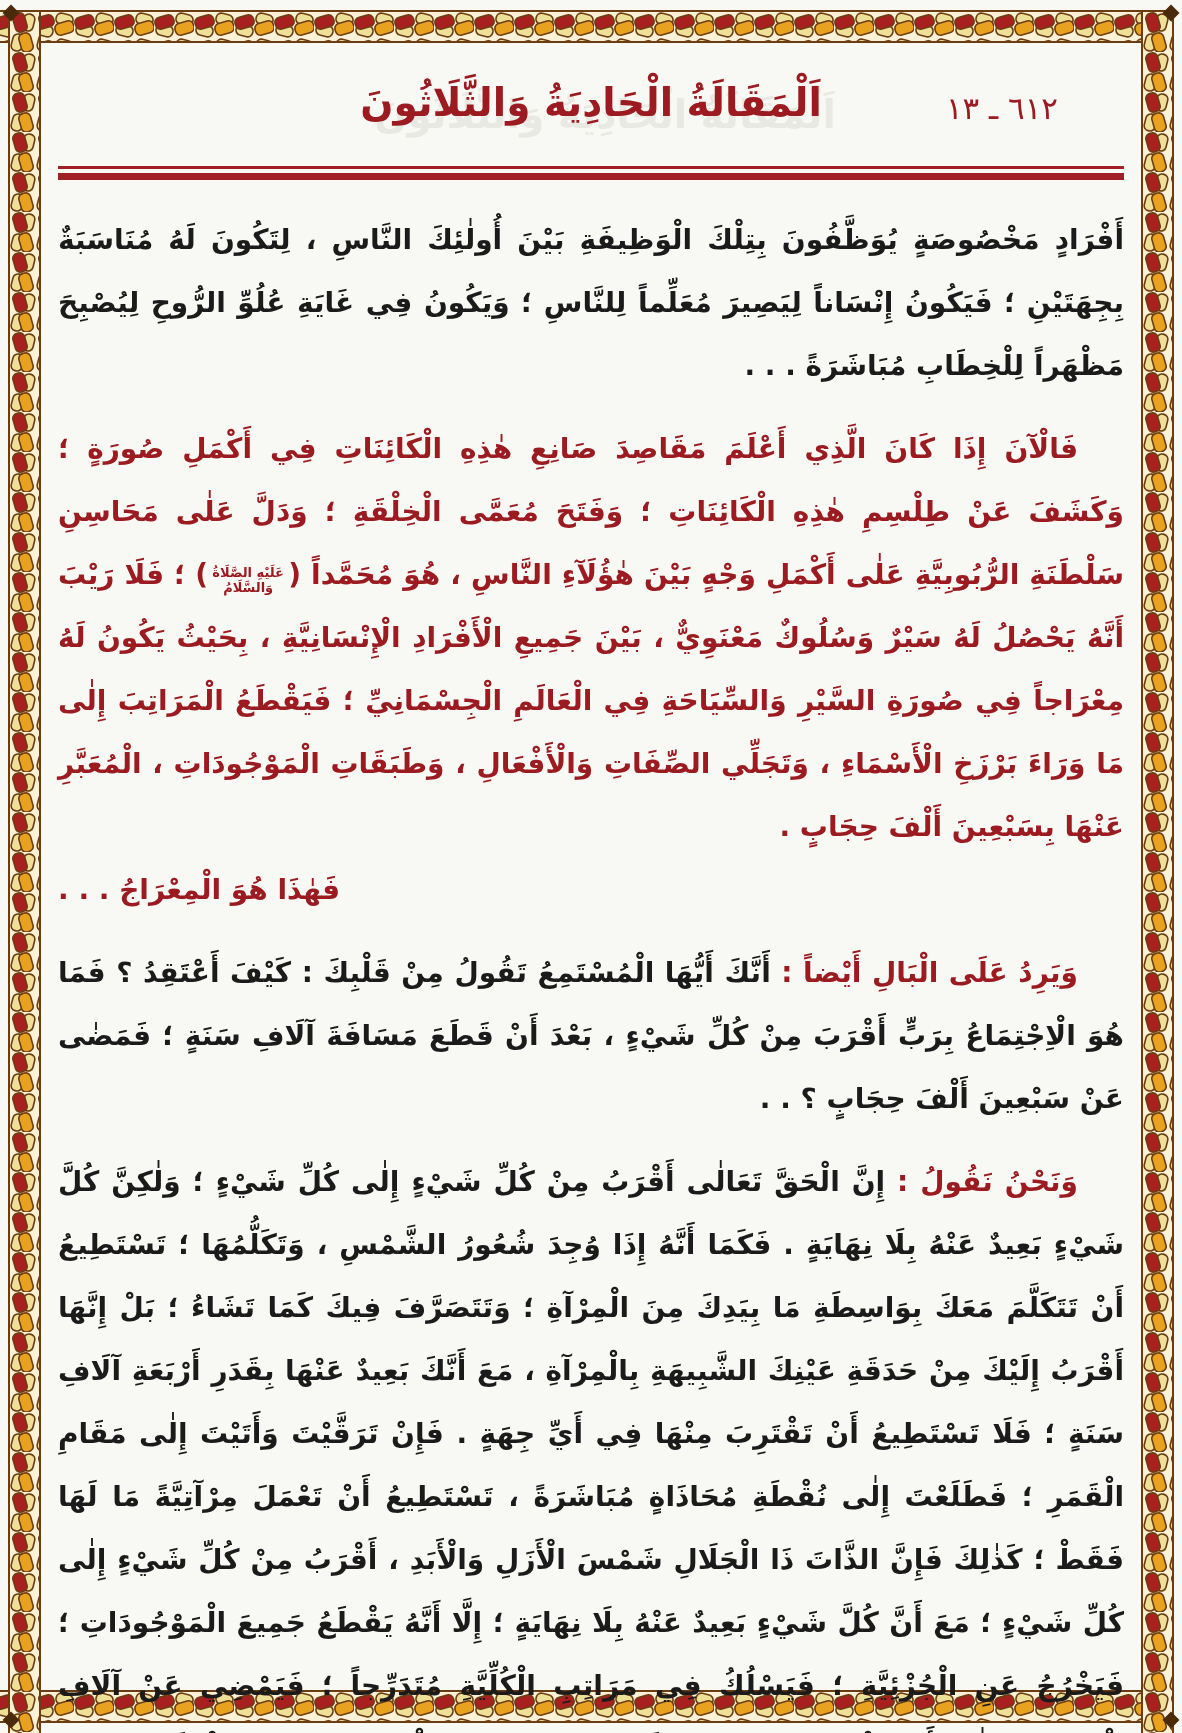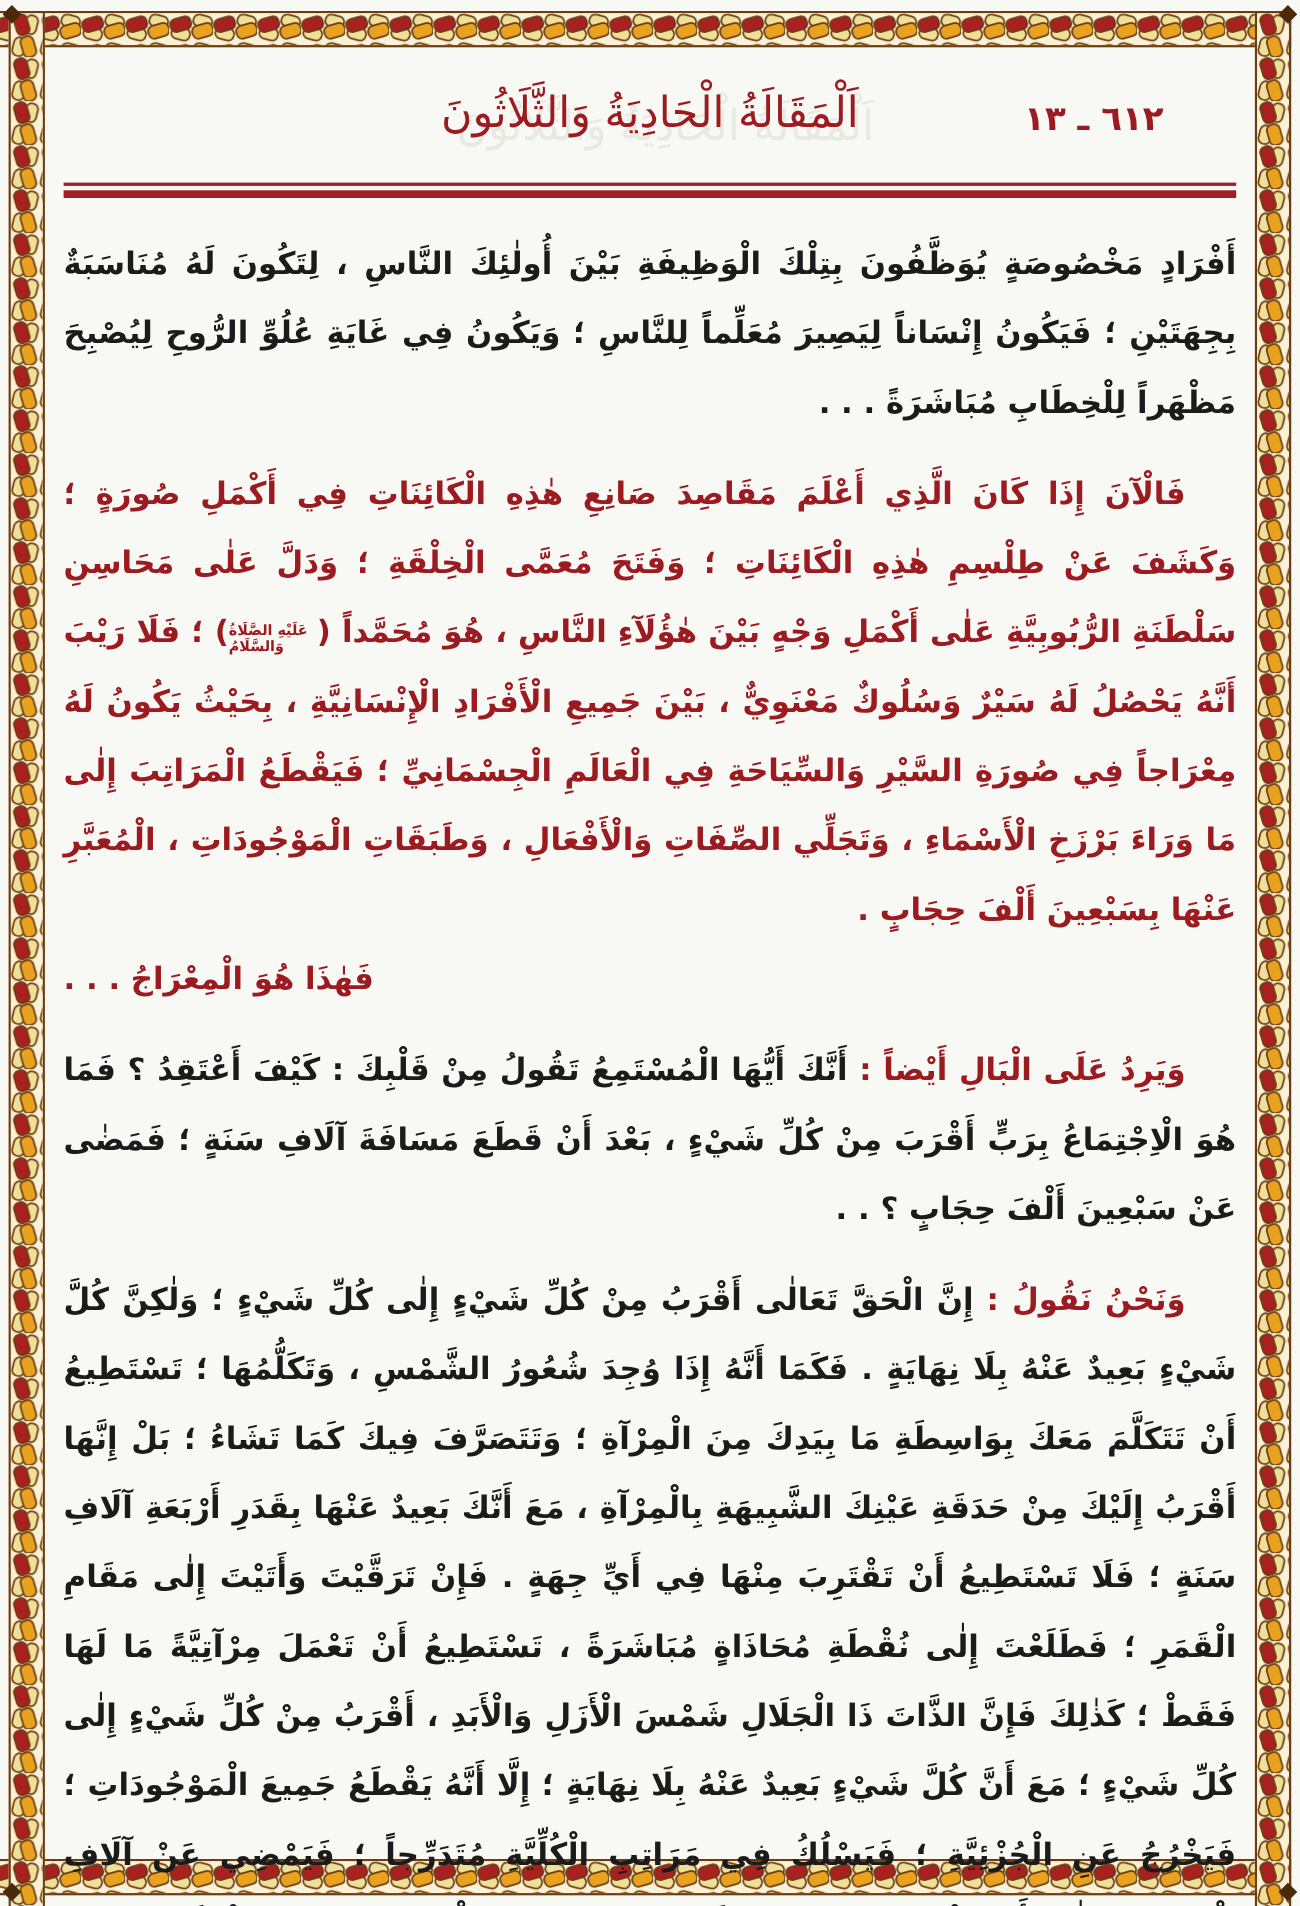--- a/index.html
+++ b/index.html
@@ -23,27 +23,27 @@
   .corner.bl{left:5px;bottom:7px;} .corner.br{right:5px;bottom:7px;}
 
   
   .content{
     position:absolute;left:46px;right:46px;top:46px;bottom:46px;
     padding:0 12px;
   }
   .page-header{position:relative;height:112px;}
   .page-number{
     position:absolute;top:44px;right:66px;
-    font-size:31px;font-weight:bold;color:#9b1b20;
+    font-size:31px;font-weight:normal;color:#9b1b20;
     letter-spacing:2px;
   }
   .article-title{
     position:absolute;top:34px;left:0;right:0;margin:0;
     text-align:center;
-    font-size:39px;font-weight:normal;color:#9b1b20;
+    font-size:39px;font-weight:bold;color:#9b1b20;
     text-shadow:14px 12px 0 #e9e9e3;
   }
   .header-rule{
     height:4px;
     border-top:3px solid #a21f26;
     border-bottom:7px solid #a21f26;
     margin-top:8px;
   }
   .body-text{
     padding-top:28px;
@@ -52,21 +52,21 @@
     text-align:justify;
   }
   .body-text p{margin:0 0 20px 0;}
   p.no-gap{margin-bottom:0;}
   .indent{text-indent:46px;}
   .red{color:#9b1b20;}
   .center-line{text-align:left;}
   .honorific{
     display:inline-block;width:80px;
     font-size:13px;line-height:15px;
-    text-align:left;vertical-align:-8px;
+    text-align:center;vertical-align:-8px;
     white-space:normal;text-indent:0;
   }
 </style>
 </head>
 <body>
 
 <div class="page">
 
   <svg class="frame frame-top" width="100%" height="100%" preserveAspectRatio="none">
     <defs>

